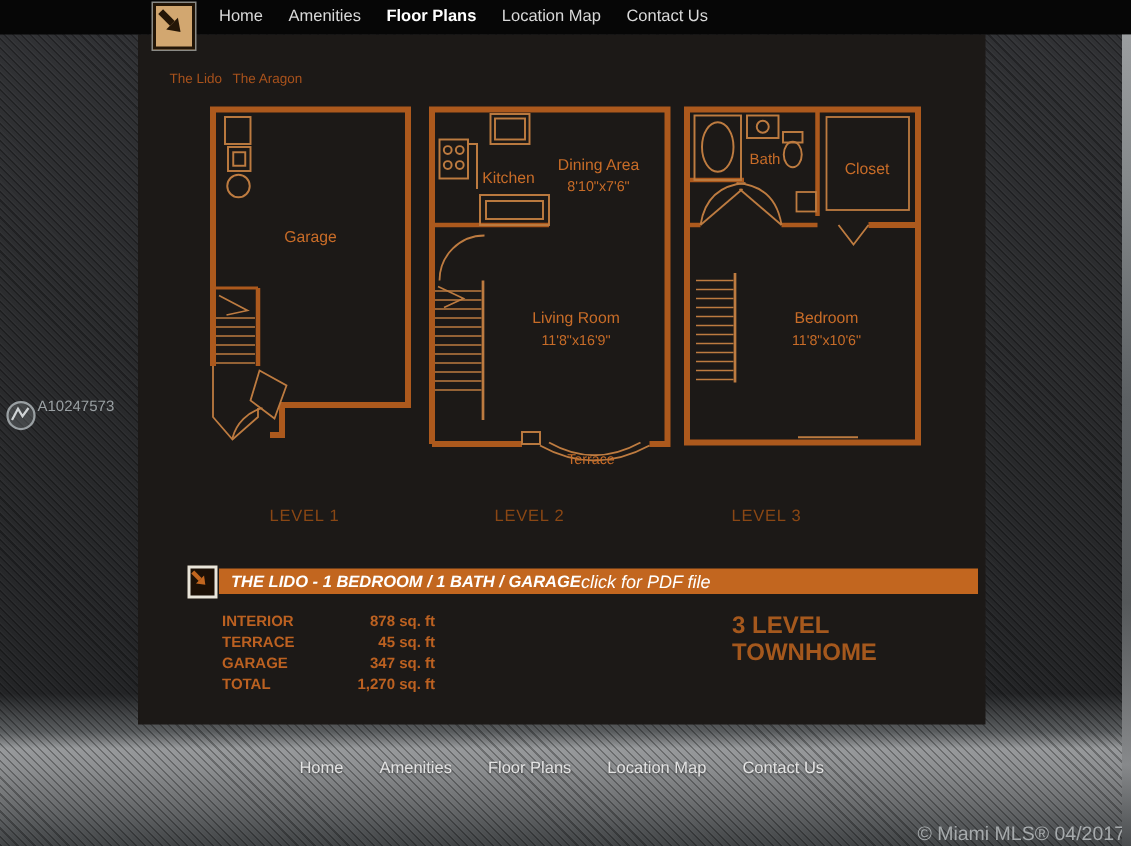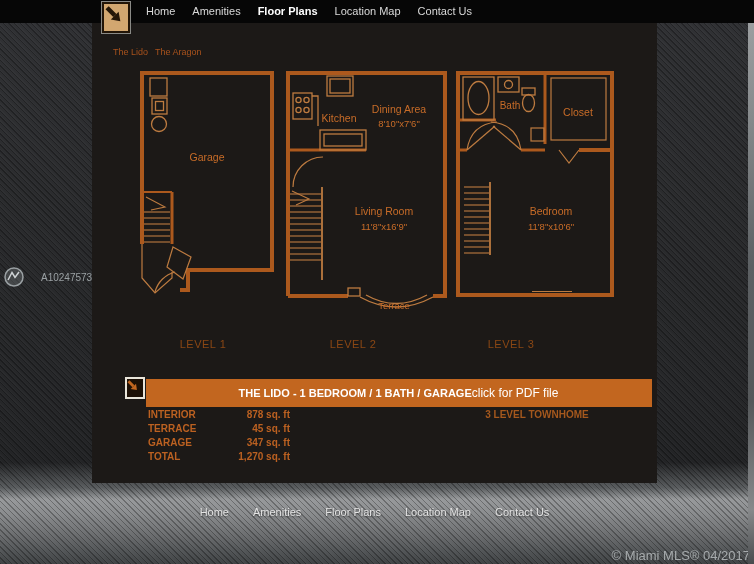--- a/index.html
+++ b/index.html
@@ -22,37 +22,37 @@
 
   .subnav{position:absolute;left:113px;top:47px;display:flex;gap:7px;}
   .subnav .subnav-item{font-size:9px;color:#a8521c;cursor:pointer;}
 
   .plan-svg{position:absolute;}
   .plan-label{position:absolute;top:338px;width:66px;text-align:center;
     font-size:11px;font-weight:normal;letter-spacing:0.5px;color:var(--level-label,#8a4714);}
 
   .banner-logo{position:absolute;left:125px;top:377px;width:16px;height:18px;background:#1c1006;
     border:2px solid #e9e5da;}
-  .banner{position:absolute;left:146px;top:379px;width:506px;height:28px;
-    background:var(--banner-bg,#c2661f);display:flex;align-items:center;justify-content:center;
-    padding:0 9px 0 8px;box-sizing:border-box;cursor:pointer;}
+  .banner{position:absolute;left:146px;top:379px;width:506px;height:17px;
+    background:var(--banner-bg,#c2661f);display:flex;align-items:center;justify-content:flex-start;
+    padding:0 9px 0 8px;box-sizing:border-box;cursor:pointer;font-style:italic;}
   .banner .banner-title{font-size:11px;font-weight:bold;color:#ffffff;white-space:nowrap;}
   .banner .banner-action{font-size:12px;color:#ffffff;white-space:nowrap;}
 
   .stats{position:absolute;left:148px;top:407px;}
   .stat-row{display:flex;height:14px;align-items:center;}
   .stat-label{width:75px;font-size:10px;font-weight:bold;color:#bc6121;}
   .stat-value{width:67px;text-align:right;font-size:10px;font-weight:bold;color:#bc6121;}
-  .townhome{position:absolute;left:472px;top:409px;width:130px;text-align:center;
-    font-size:10px;font-weight:bold;color:#a5581d;}
+  .townhome{position:absolute;left:488px;top:409px;width:130px;
+    font-size:16px;font-weight:bold;color:#a5581d;}
 
   .footer-nav{position:absolute;left:92px;top:506px;width:565px;display:flex;justify-content:center;gap:24px;}
   .footer-nav .nav-item{font-size:11px;color:#e3e3e3;text-shadow:0 1px 2px rgba(0,0,0,0.55);cursor:pointer;white-space:nowrap;}
 
-  .mls-watermark{position:absolute;left:3px;top:266px;display:flex;align-items:center;gap:16px;}
+  .mls-watermark{position:absolute;left:3px;top:266px;display:flex;gap:0;}
   .mls-watermark .wm-text{font-size:10px;color:var(--watermark-text,#9aa0a3);}
   .copyright{position:absolute;right:4px;top:536px;font-size:13px;color:#a6aaac;margin-top:12px;}
 
   .scroll-strip{position:absolute;left:748px;top:23px;width:6px;height:541px;
     background:linear-gradient(180deg,#9b9ea0 0%,#85898b 18%,#5c6063 45%,#55585a 70%,#87898b 90%,#494c4e 100%);}
   svg text{font-family:"Liberation Sans", sans-serif;}
 </style>
 </head>
 <body>
 

